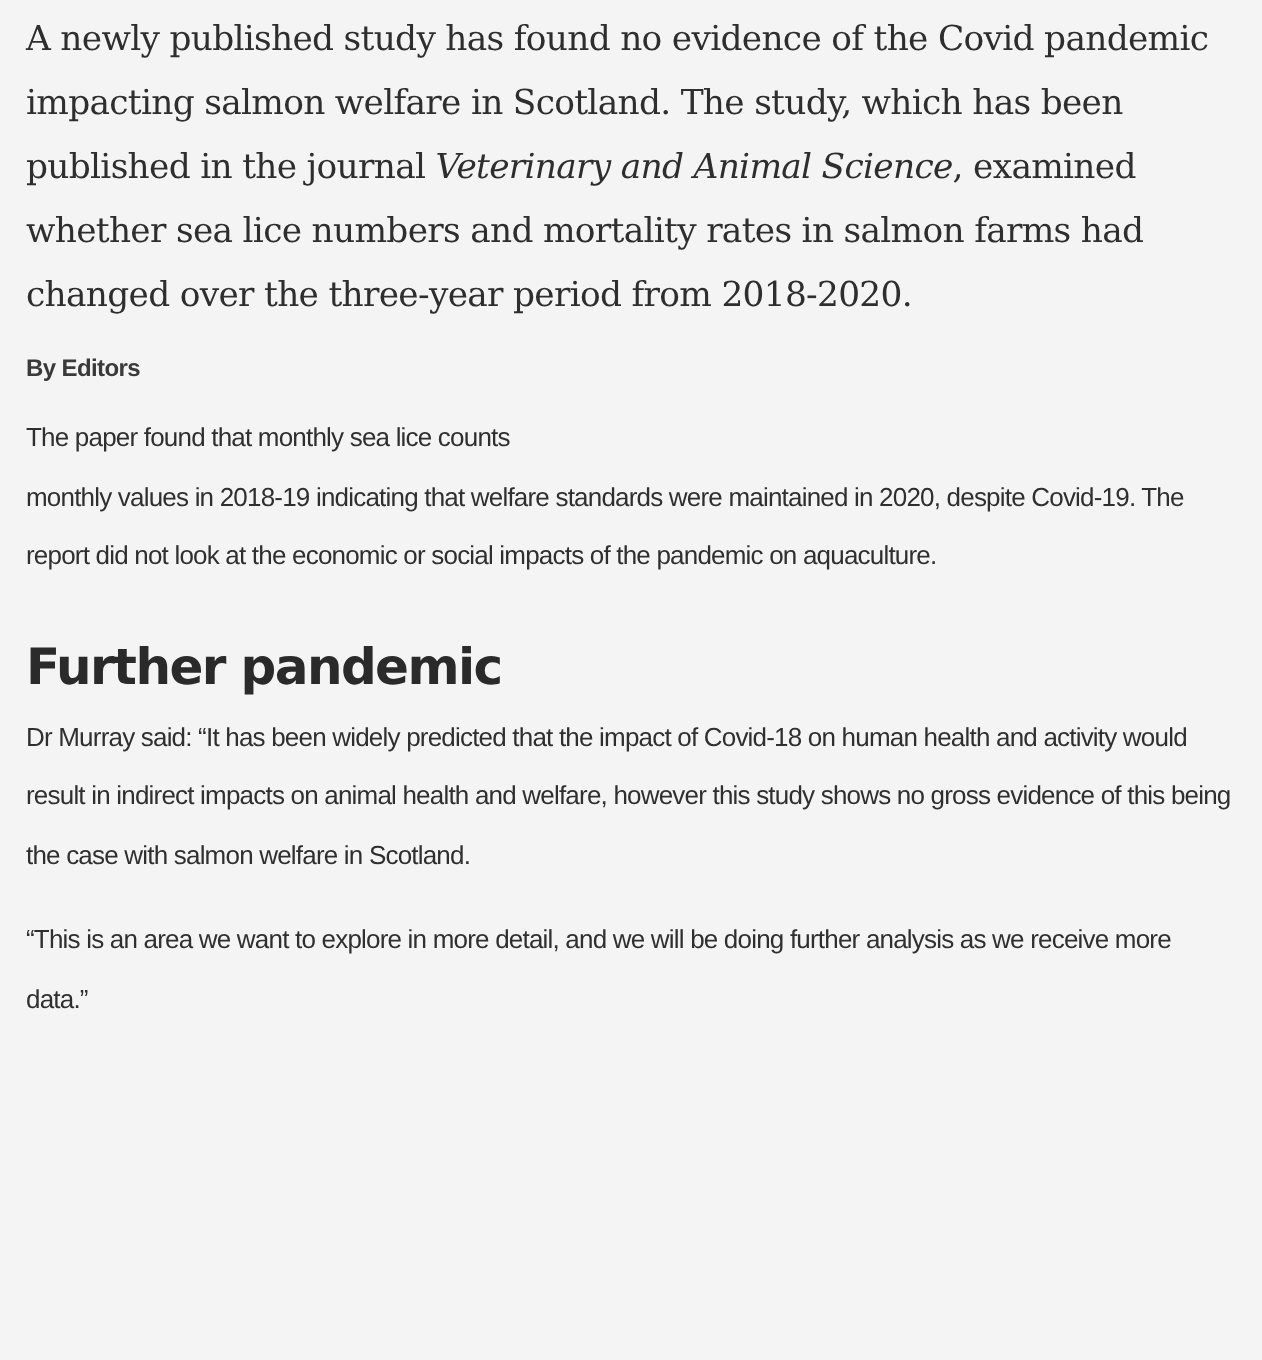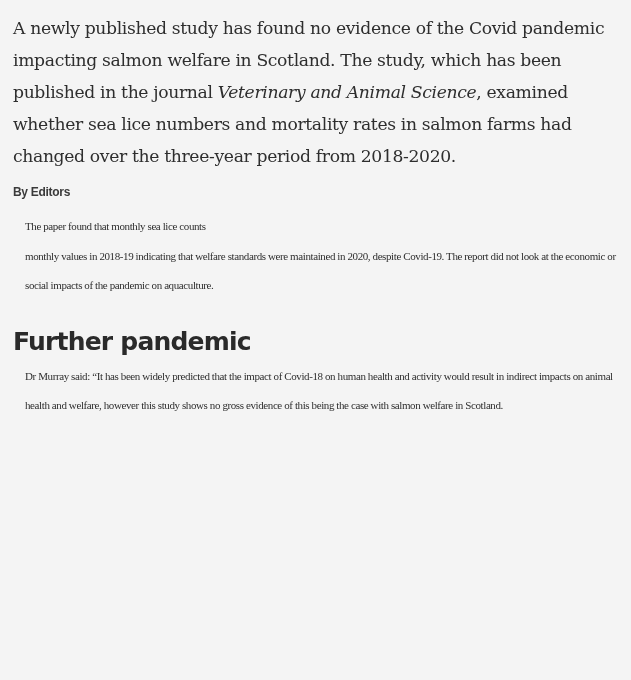--- a/index.html
+++ b/index.html
@@ -5,34 +5,34 @@
   html, body { margin: 0; padding: 0; }
   body {
     width: 631px; height: 680px; overflow: hidden;
     background: #f4f4f4;
     color: #333333;
   }
   .article { padding: 0 13px 0 13px; }
   .lede {
     font-family: "DejaVu Serif", serif;
     font-size: 17.2px; line-height: 32px;
-    margin: 0; padding-top: 12px; letter-spacing: -0.35px;
+    margin: 0; padding-top: 4px; letter-spacing: -0.35px;
     color: #2e2e2e;
   }
   .lede em { font-style: italic; }
   .byline {
     font-family: "Liberation Sans", sans-serif;
     font-weight: bold; font-size: 12px; line-height: 16px;
     margin: 12px 0 12px 0; color: #3a3a3a;
     letter-spacing: -0.3px;
   }
   p.body {
-    font-family: Liberation Serif, serif;
-    font-size: 11px; line-height: 29.5px;
-    margin: 0 0 13px 12px; letter-spacing: -0.4px;
+    font-family: Liberation Sans, sans-serif;
+    font-size: 13px; line-height: 29.5px;
+    margin: 0 0 13px 0; letter-spacing: -0.4px;
     color: #2f2f2f;
   }
   h2 {
     font-family: "DejaVu Sans", sans-serif;
     font-weight: bold; font-size: 25px; line-height: 32px;
     margin: 25px 0 4px 0; letter-spacing: -0.8px;
     color: #2a2a2a;
   }
   .line { display: block; }
 </style>
@@ -47,13 +47,14 @@
   <p class="body">
     <span class="line">The paper found that monthly sea lice counts</span>
     <span>monthly values in 2018-19 indicating that welfare standards were maintained in 2020, despite Covid-19. The report did not look at the economic or social impacts of the pandemic on aquaculture.</span>
   </p>
 
 
   <h2>Further pandemic</h2>
 
   <p class="body">Dr Murray said: “It has been widely predicted that the impact of Covid-18 on human health and activity would result in indirect impacts on animal health and welfare, however this study shows no gross evidence of this being the case with salmon welfare in Scotland.</p>
 
+  <p class="body">“This is an area we want to explore in more detail, and we will be doing further analysis as we receive more data.”</p>
 </div>
 
 </body></html>

